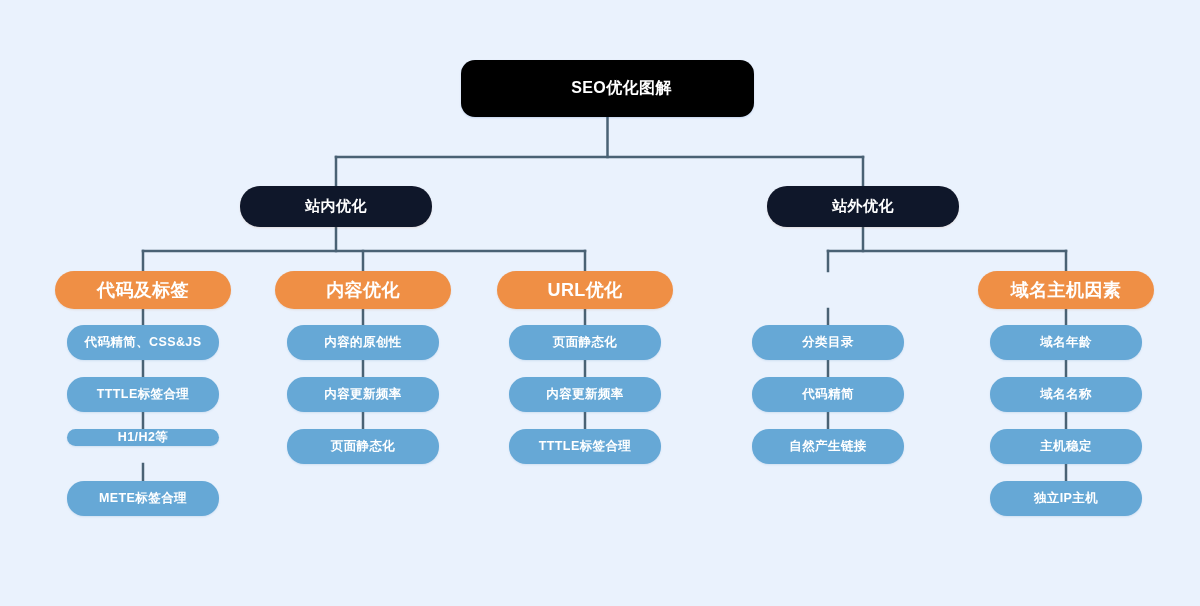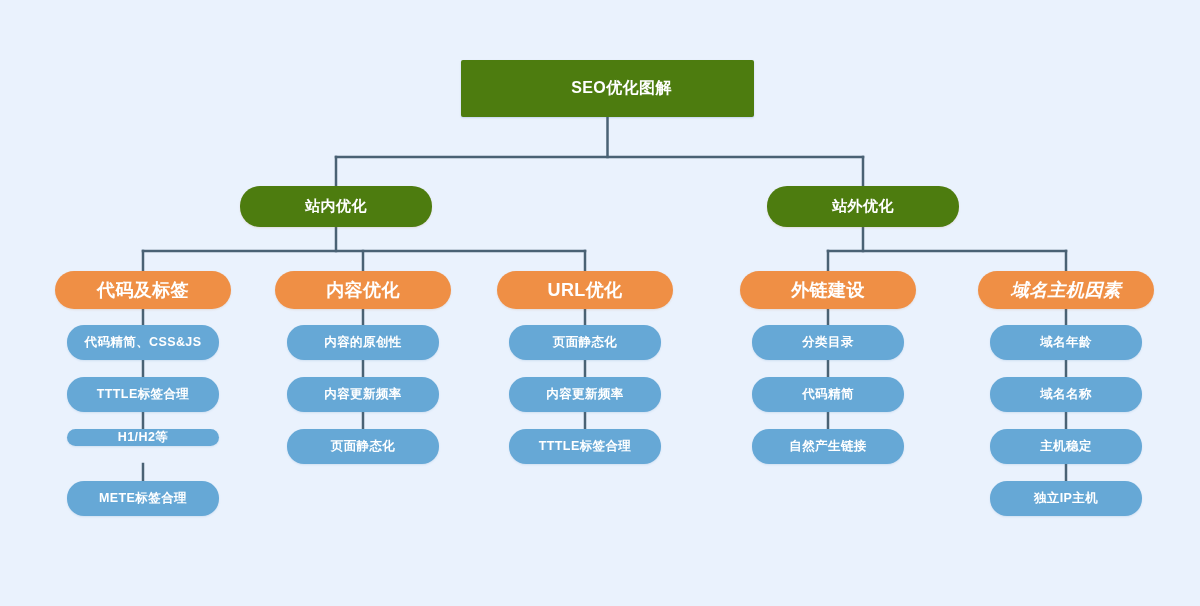--- a/index.html
+++ b/index.html
@@ -31,29 +31,29 @@
     box-sizing: border-box;
     display: flex;
     align-items: center;
     justify-content: center;
     text-align: center;
     color: #ffffff;
     white-space: nowrap;
     letter-spacing: 0.4px;
   }
   .node-root {
-    background: #4d7c0f;
-    border-radius: 2px;
+    background: #000000;
+    border-radius: 14px;
     font-size: 16px;
     font-weight: bold;
     box-shadow: 0 1px 2px rgba(30,80,160,0.18);
     padding-left: 28px;
   }
   .node-l2 {
-    background: #4d7c0f;
+    background: #0f172a;
     border-radius: 20px;
     font-size: 15px;
     font-weight: bold;
     box-shadow: 0 1px 2px rgba(180,100,40,0.15);
   }
   .node-l3 {
     background: #ef8f45;
     border-radius: 19px;
     font-size: 18px;
     font-weight: bold;
@@ -112,22 +112,21 @@
     <div class="node node-leaf" style="left: 67px; top: 481px; width: 152px; height: 35px;">METE标签合理</div>
     <div class="node node-l3" style="left: 275px; top: 271px; width: 176px; height: 38px;">内容优化</div>
     <div class="node node-leaf" style="left: 287px; top: 325px; width: 152px; height: 35px;">内容的原创性</div>
     <div class="node node-leaf" style="left: 287px; top: 377px; width: 152px; height: 35px;">内容更新频率</div>
     <div class="node node-leaf" style="left: 287px; top: 429px; width: 152px; height: 35px;">页面静态化</div>
     <div class="node node-l3" style="left: 497px; top: 271px; width: 176px; height: 38px;">URL优化</div>
     <div class="node node-leaf" style="left: 509px; top: 325px; width: 152px; height: 35px;">页面静态化</div>
     <div class="node node-leaf" style="left: 509px; top: 377px; width: 152px; height: 35px;">内容更新频率</div>
     <div class="node node-leaf" style="left: 509px; top: 429px; width: 152px; height: 35px;">TTTLE标签合理</div>
     <div class="node node-l2" style="left: 767px; top: 186px; width: 192px; height: 41px;">站外优化</div>
-    <div class="node node-l3" style="left: 740px; top: 271px; width: 176px; height: 38px;">外链建设</div>
     <div class="node node-leaf" style="left: 752px; top: 325px; width: 152px; height: 35px;">分类目录</div>
     <div class="node node-leaf" style="left: 752px; top: 377px; width: 152px; height: 35px;">代码精简</div>
     <div class="node node-leaf" style="left: 752px; top: 429px; width: 152px; height: 35px;">自然产生链接</div>
-    <div class="node node-l3" style="left: 978px; top: 271px; width: 176px; height: 38px; font-style: italic;">域名主机因素</div>
+    <div class="node node-l3" style="left: 978px; top: 271px; width: 176px; height: 38px;">域名主机因素</div>
     <div class="node node-leaf" style="left: 990px; top: 325px; width: 152px; height: 35px;">域名年龄</div>
     <div class="node node-leaf" style="left: 990px; top: 377px; width: 152px; height: 35px;">域名名称</div>
     <div class="node node-leaf" style="left: 990px; top: 429px; width: 152px; height: 35px; text-align: right;">主机稳定</div>
     <div class="node node-leaf" style="left: 990px; top: 481px; width: 152px; height: 35px;">独立IP主机</div>
   </div>
 
 </body></html>

